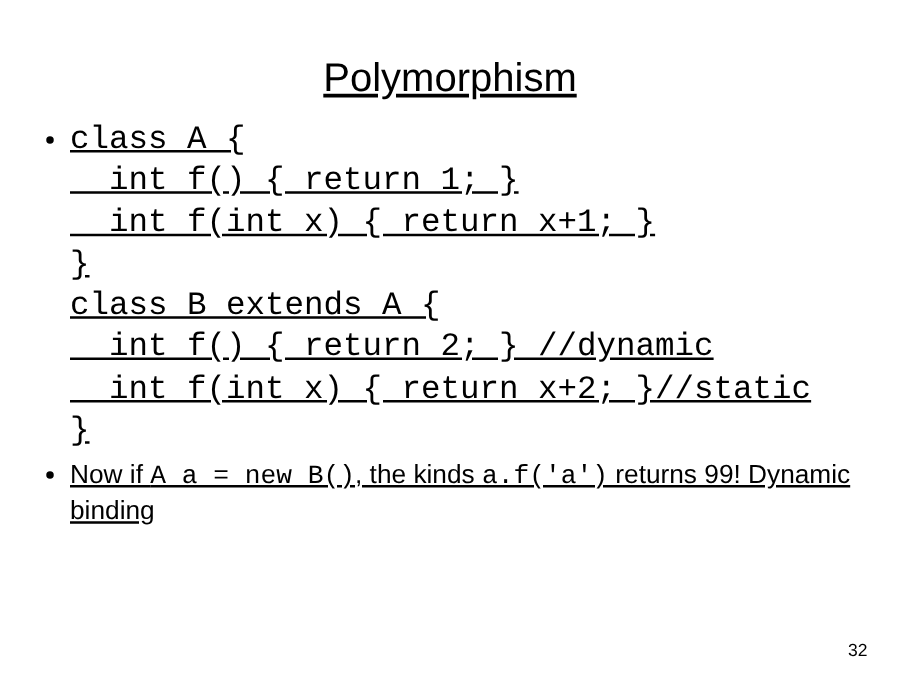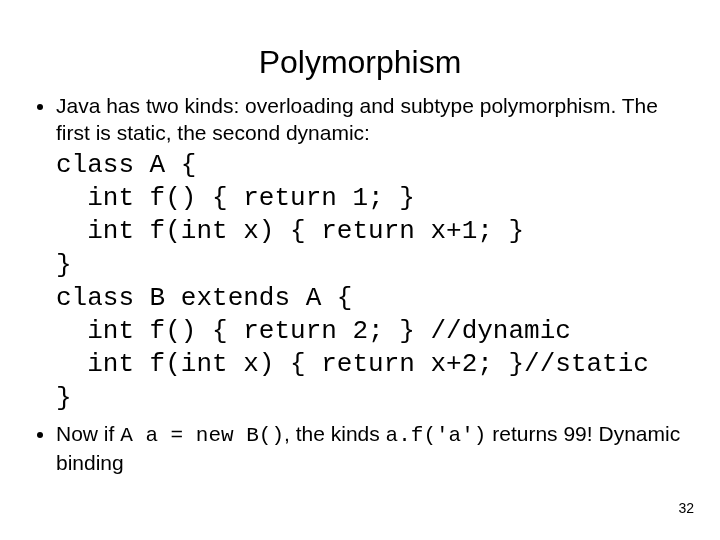--- a/index.html
+++ b/index.html
@@ -10,20 +10,21 @@
     background: #fff;
     font-family: Arial, Helvetica, sans-serif;
     color: #000;
     overflow: hidden;
   }
   .slide {
     position: relative;
     width: 720px;
     height: 540px;
     box-sizing: border-box;
+    text-decoration: underline;
   }
   .title {
     text-align: center;
     font-size: 32px;
     padding-top: 44px;
     padding-bottom: 12px;
   }
   .body {
     padding: 0 28px 0 28px;
     font-size: 21px;
@@ -43,21 +44,21 @@
   .codeblock {
     font-family: "Courier New", Courier, monospace;
     white-space: pre;
     font-size: 26px;
     line-height: 1.28;
     margin-top: 2px;
   }
   .footer {
     position: absolute;
     right: 26px;
-    bottom: 24px;
+    bottom: 12px;
     text-align: left;
     font-size: 14px;
     line-height: 1.1;
   }
   .footer .pagenum {
     display: block;
   }
   .footer .author {
     display: block;
   }
@@ -65,21 +66,20 @@
 </head>
 <body>
 
 <div class="slide">
 
   <div class="title">Polymorphism</div>
 
   <div class="body">
     <ul class="bullets">
       <li>
-        <span>Java has two kinds: overloading and subtype polymorphism. The first is static, the second dynamic:</span>
         <div class="codeblock">class A {
   int f() { return 1; }
   int f(int x) { return x+1; }
 }
 class B extends A {
   int f() { return 2; } //dynamic
   int f(int x) { return x+2; }//static
 }</div>
       </li>
       <li>

